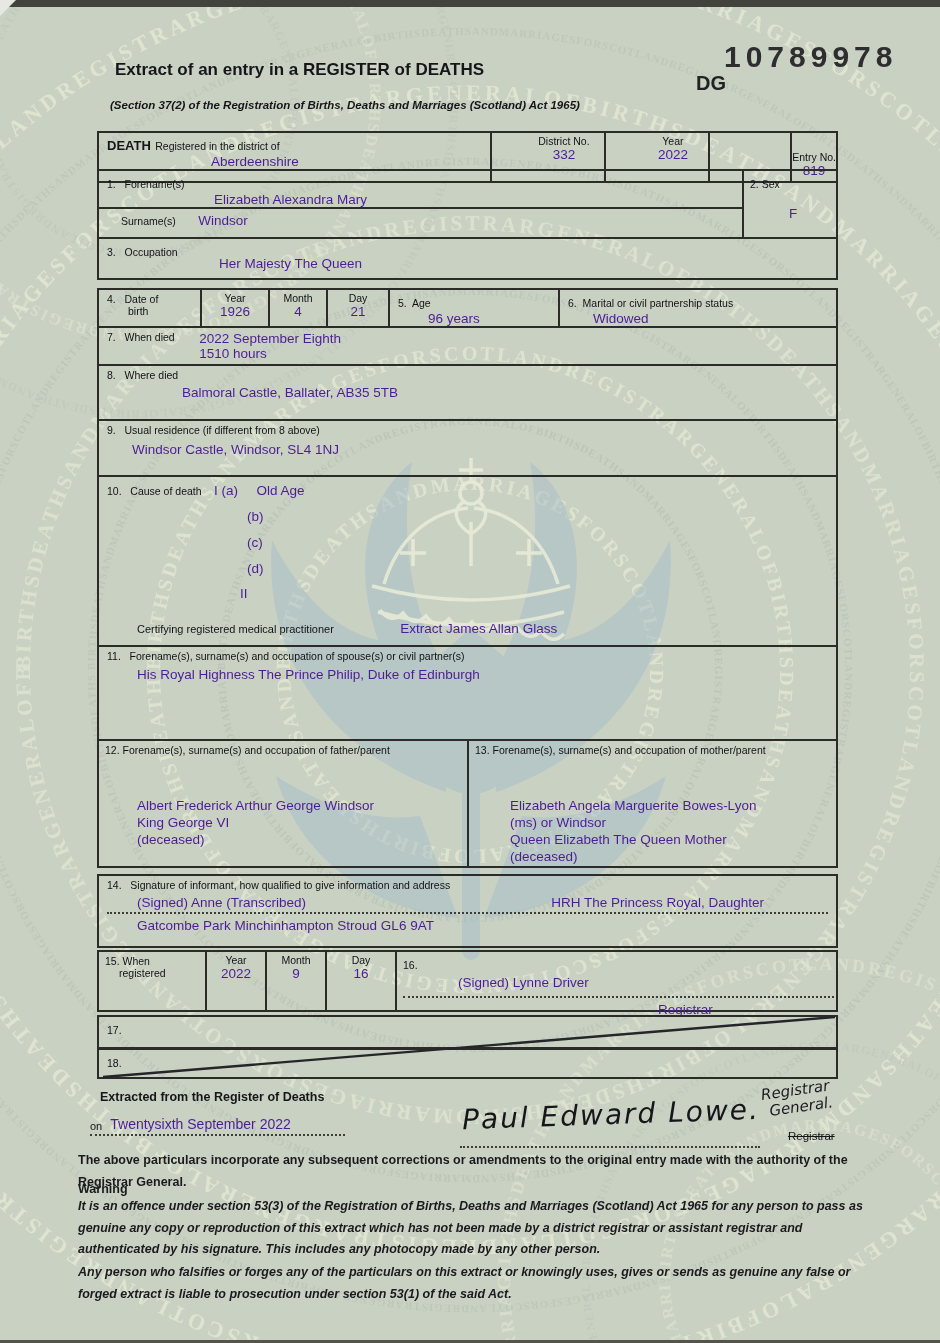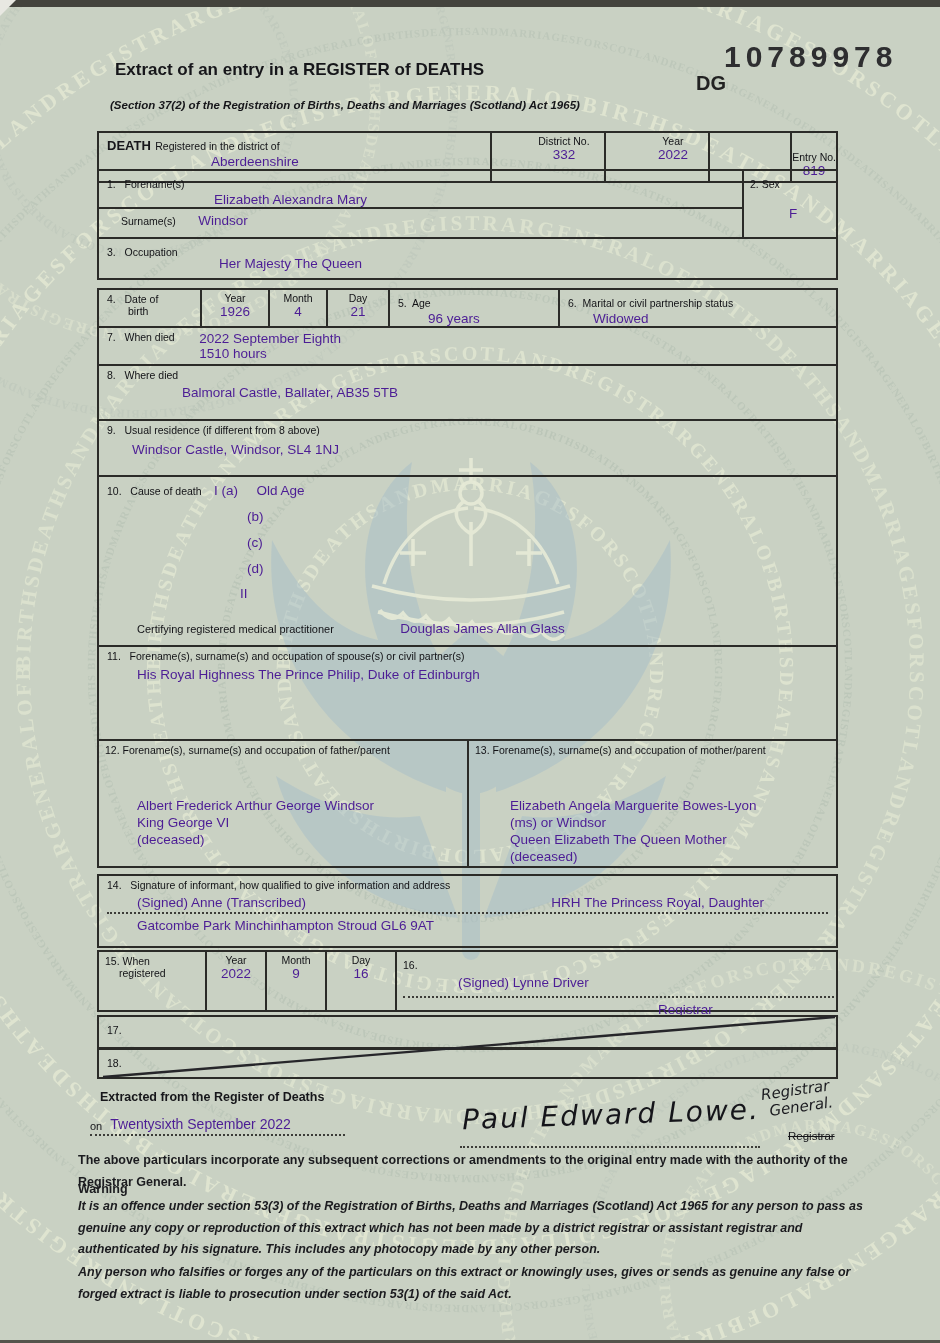--- a/index.html
+++ b/index.html
@@ -209,21 +209,21 @@
       <div class="cell" style="flex:1;padding:4px 0 0 8px;">
         <span class="lbl">10.   Cause of death</span>
         <span class="val" style="padding-left:8px;">I (a)</span>
         <span class="val" style="padding-left:14px;">Old Age</span>
         <div class="val" style="padding:10px 0 0 140px;">(b)</div>
         <div class="val" style="padding:11px 0 0 140px;">(c)</div>
         <div class="val" style="padding:11px 0 0 140px;">(d)</div>
         <div class="val" style="padding:10px 0 0 133px;">II</div>
         <div style="position:absolute;left:38px;bottom:8px;">
           <span class="lbl" style="font-size:11px;">Certifying registered medical practitioner</span>
-          <span class="val" style="padding-left:62px;">Douglas James Allan Glass</span>
+          <span class="val" style="padding-left:62px;">Extract James Allan Glass</span>
         </div>
       </div>
     </div>
 
     <div class="box" style="top:514px;height:96px;">
       <div class="cell" style="flex:1;padding:3px 0 0 8px;">
         <div class="lbl">11.   Forename(s), surname(s) and occupation of spouse(s) or civil partner(s)</div>
         <div class="val" style="padding:5px 0 0 30px;">His Royal Highness The Prince Philip, Duke of Edinburgh</div>
       </div>
     </div>

